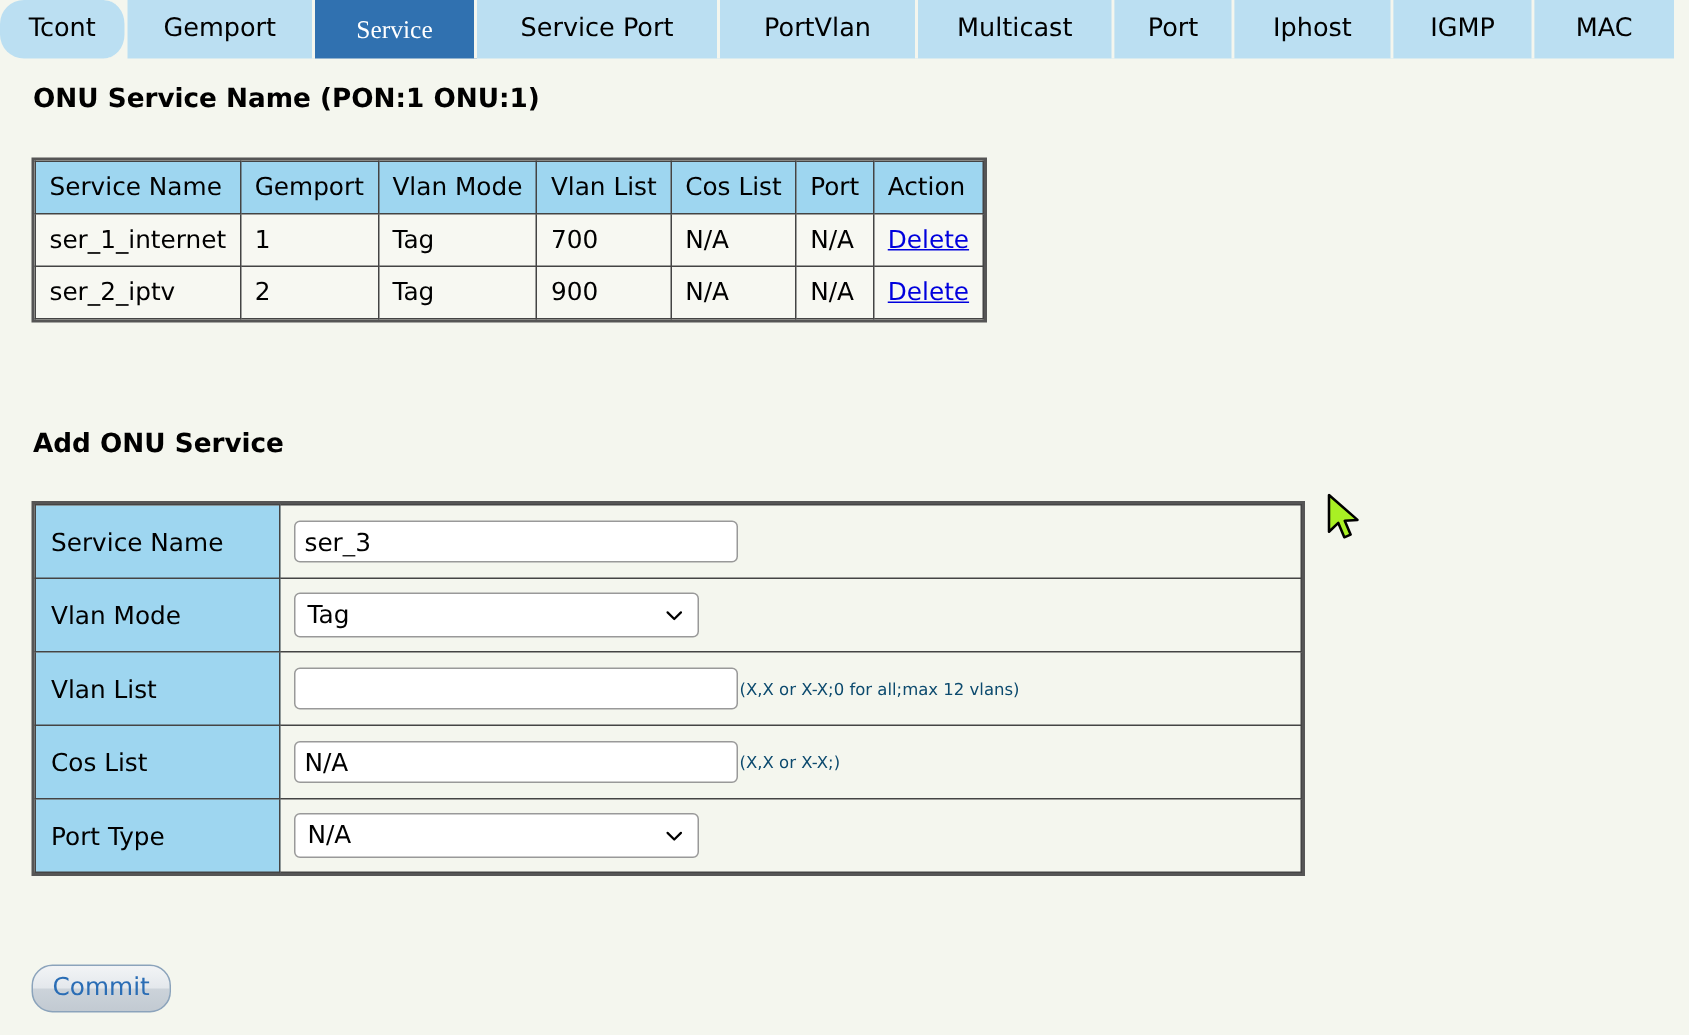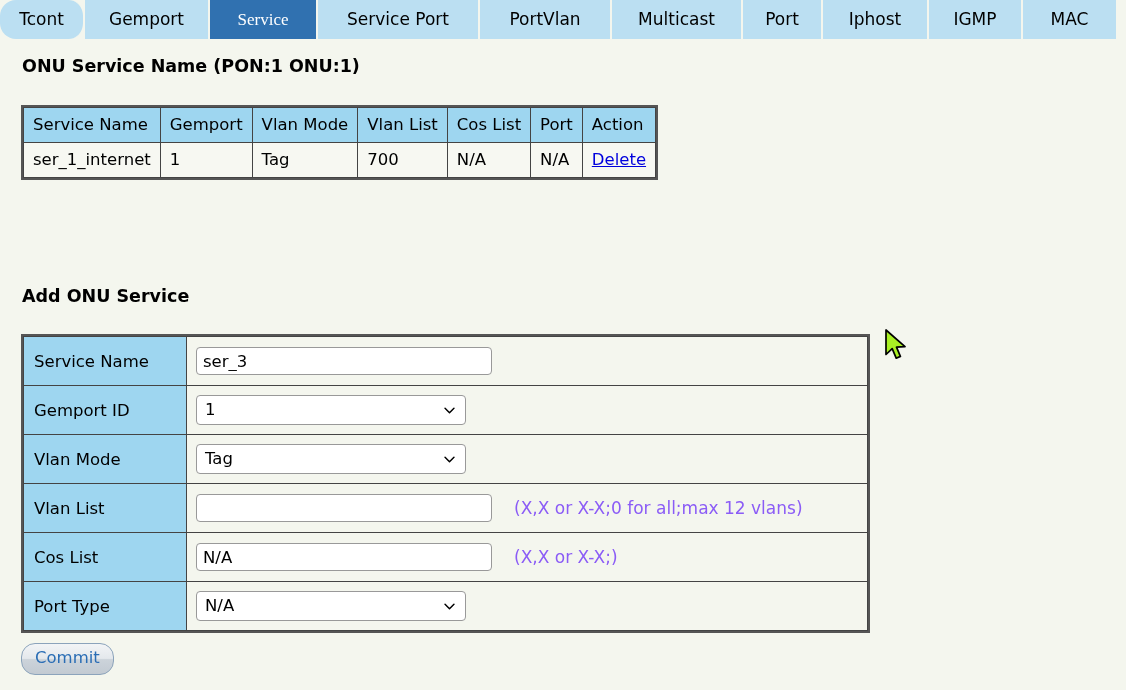--- a/index.html
+++ b/index.html
@@ -163,25 +163,24 @@
   }
   .sel .chev {
     position: absolute;
     right: 9px;
     top: 50%;
     width: 13px;
     height: 13px;
     transform: translateY(-60%);
   }
   .hint {
-    font-size: 17px;
-    color: #8b5cf6;
+    font-size: 11px;
+    color: #0c4a6e;
     vertical-align: middle;
     margin-left: 1px;
-    padding-left: 21px;
   }
 
   
   .commit-btn {
     position: absolute;
     left: 21px;
     top: 643px;
     font-family: "DejaVu Sans", sans-serif;
     font-size: 16.5px;
     color: #2a6db5;
@@ -257,49 +256,45 @@
     <tbody>
       <tr>
         <td>ser_1_internet</td>
         <td>1</td>
         <td>Tag</td>
         <td>700</td>
         <td>N/A</td>
         <td>N/A</td>
         <td><a class="delete-link" href="#">Delete</a></td>
       </tr>
+      <tr>
+        <td>ser_2_iptv</td>
+        <td>2</td>
+        <td>Tag</td>
+        <td>900</td>
+        <td>N/A</td>
+        <td>N/A</td>
+        <td><a class="delete-link" href="#">Delete</a></td>
+      </tr>
     </tbody>
   </table>
 </div>
 
 <div class="heading" id="add-heading">Add ONU Service</div>
 
 <div class="form-table-wrap">
   <table class="form">
     <tbody>
       <tr>
         <td class="lbl">Service Name</td>
         <td class="fld">
           <input class="txt" id="service-name" type="text" value="ser_3" style="">
         </td>
       </tr>
 
-      <tr>
-        <td class="lbl">Gemport ID</td>
-        <td class="fld">
-          <span class="sel">
-            <span class="sel-val">1</span>
-            <span class="chev">
-              <svg viewBox="0 0 16 16" width="13" height="13">
-                  <path d="M2.5 5 L8 10.5 L13.5 5" fill="none" stroke="#000" stroke-width="1.8" stroke-linecap="round" stroke-linejoin="round"></path>
-                </svg>
-            </span>
-          </span>
-        </td>
-      </tr>
 
       <tr>
         <td class="lbl">Vlan Mode</td>
         <td class="fld">
           <span class="sel">
             <span class="sel-val">Tag</span>
             <span class="chev">
               <svg viewBox="0 0 16 16" width="13" height="13">
                   <path d="M2.5 5 L8 10.5 L13.5 5" fill="none" stroke="#000" stroke-width="1.8" stroke-linecap="round" stroke-linejoin="round"></path>
                 </svg>

